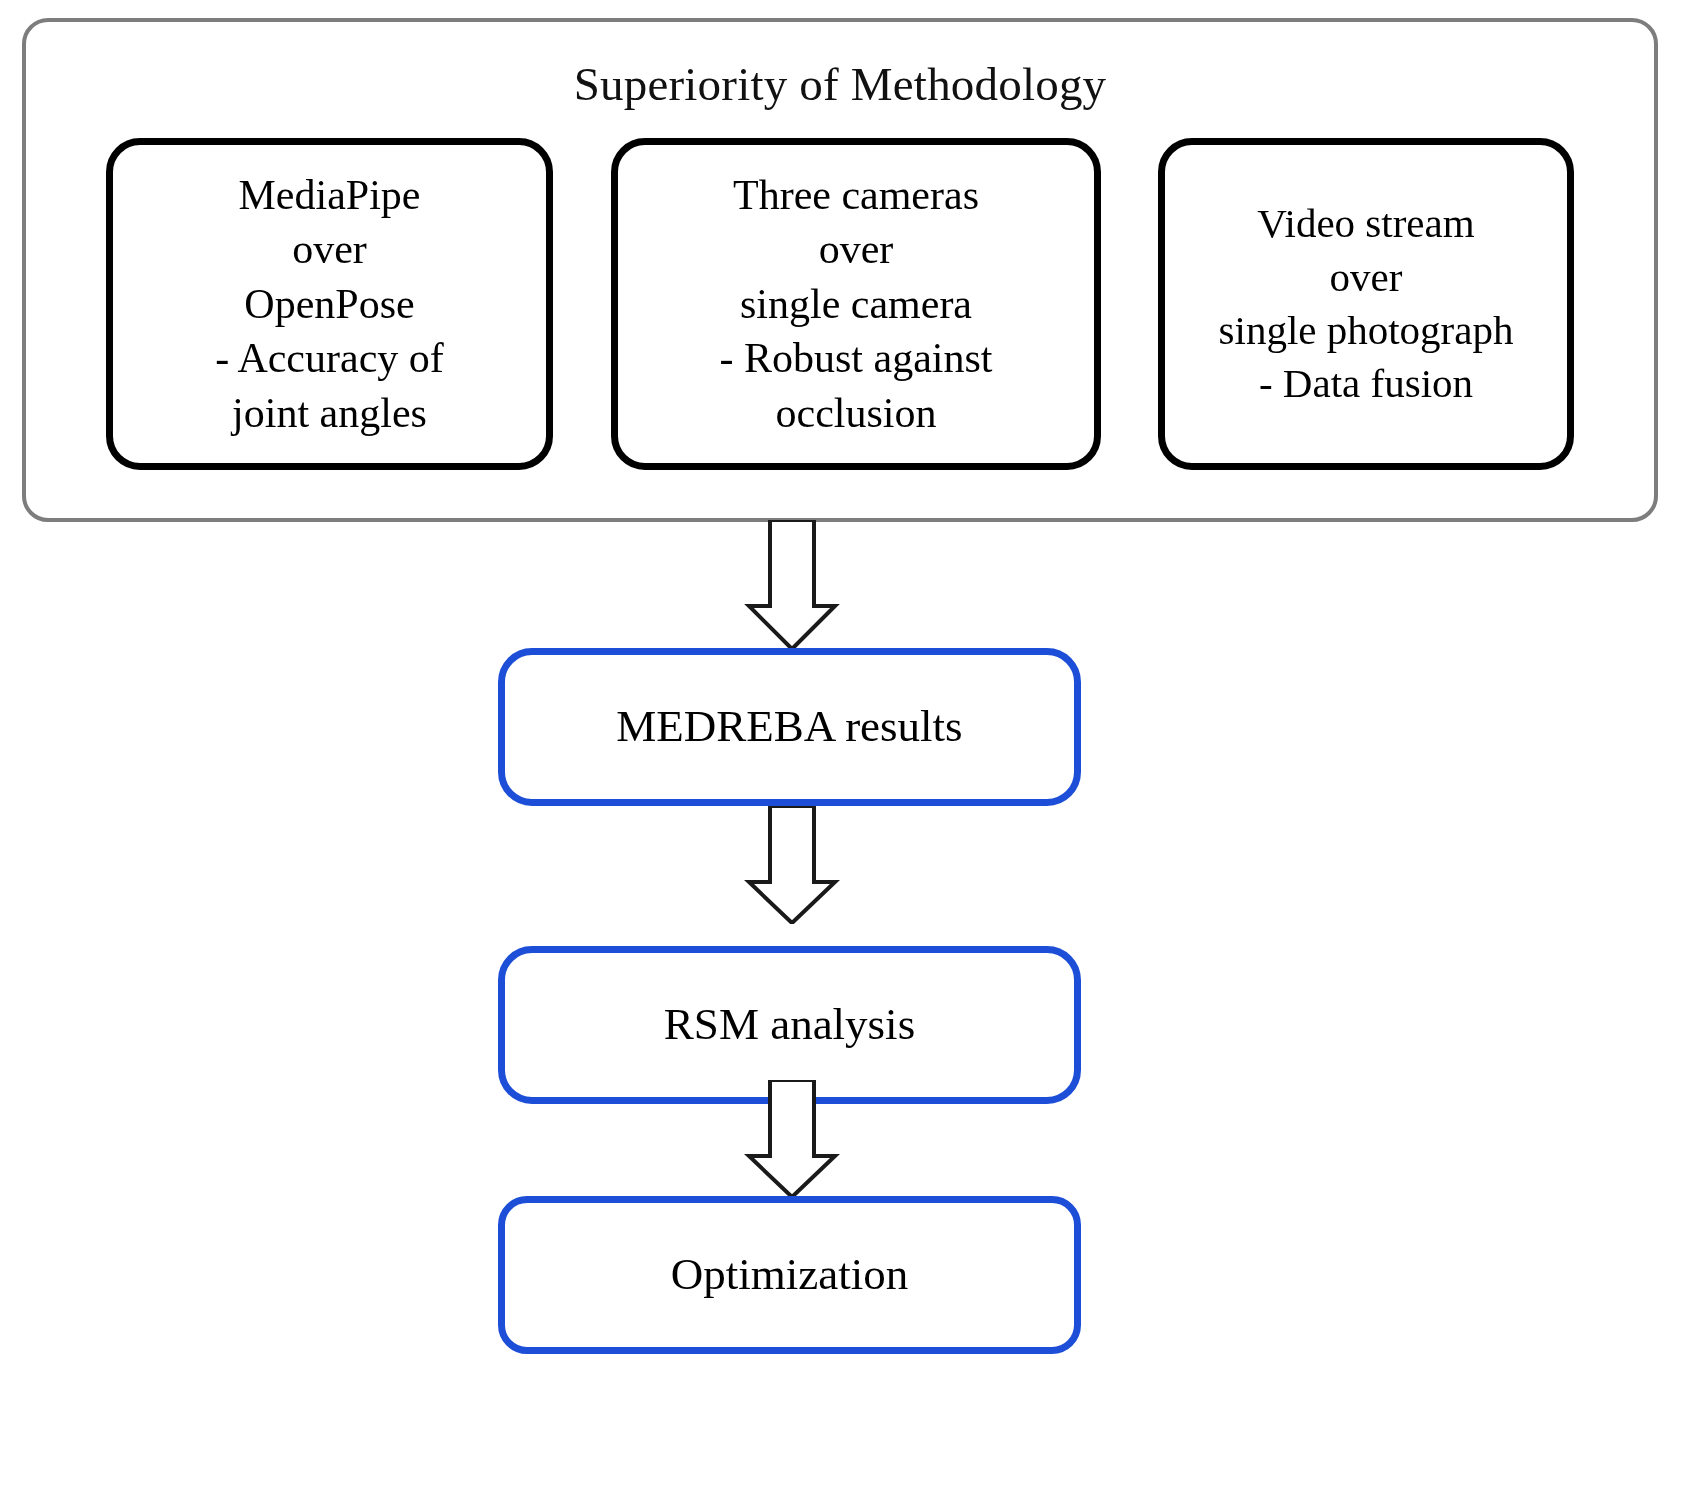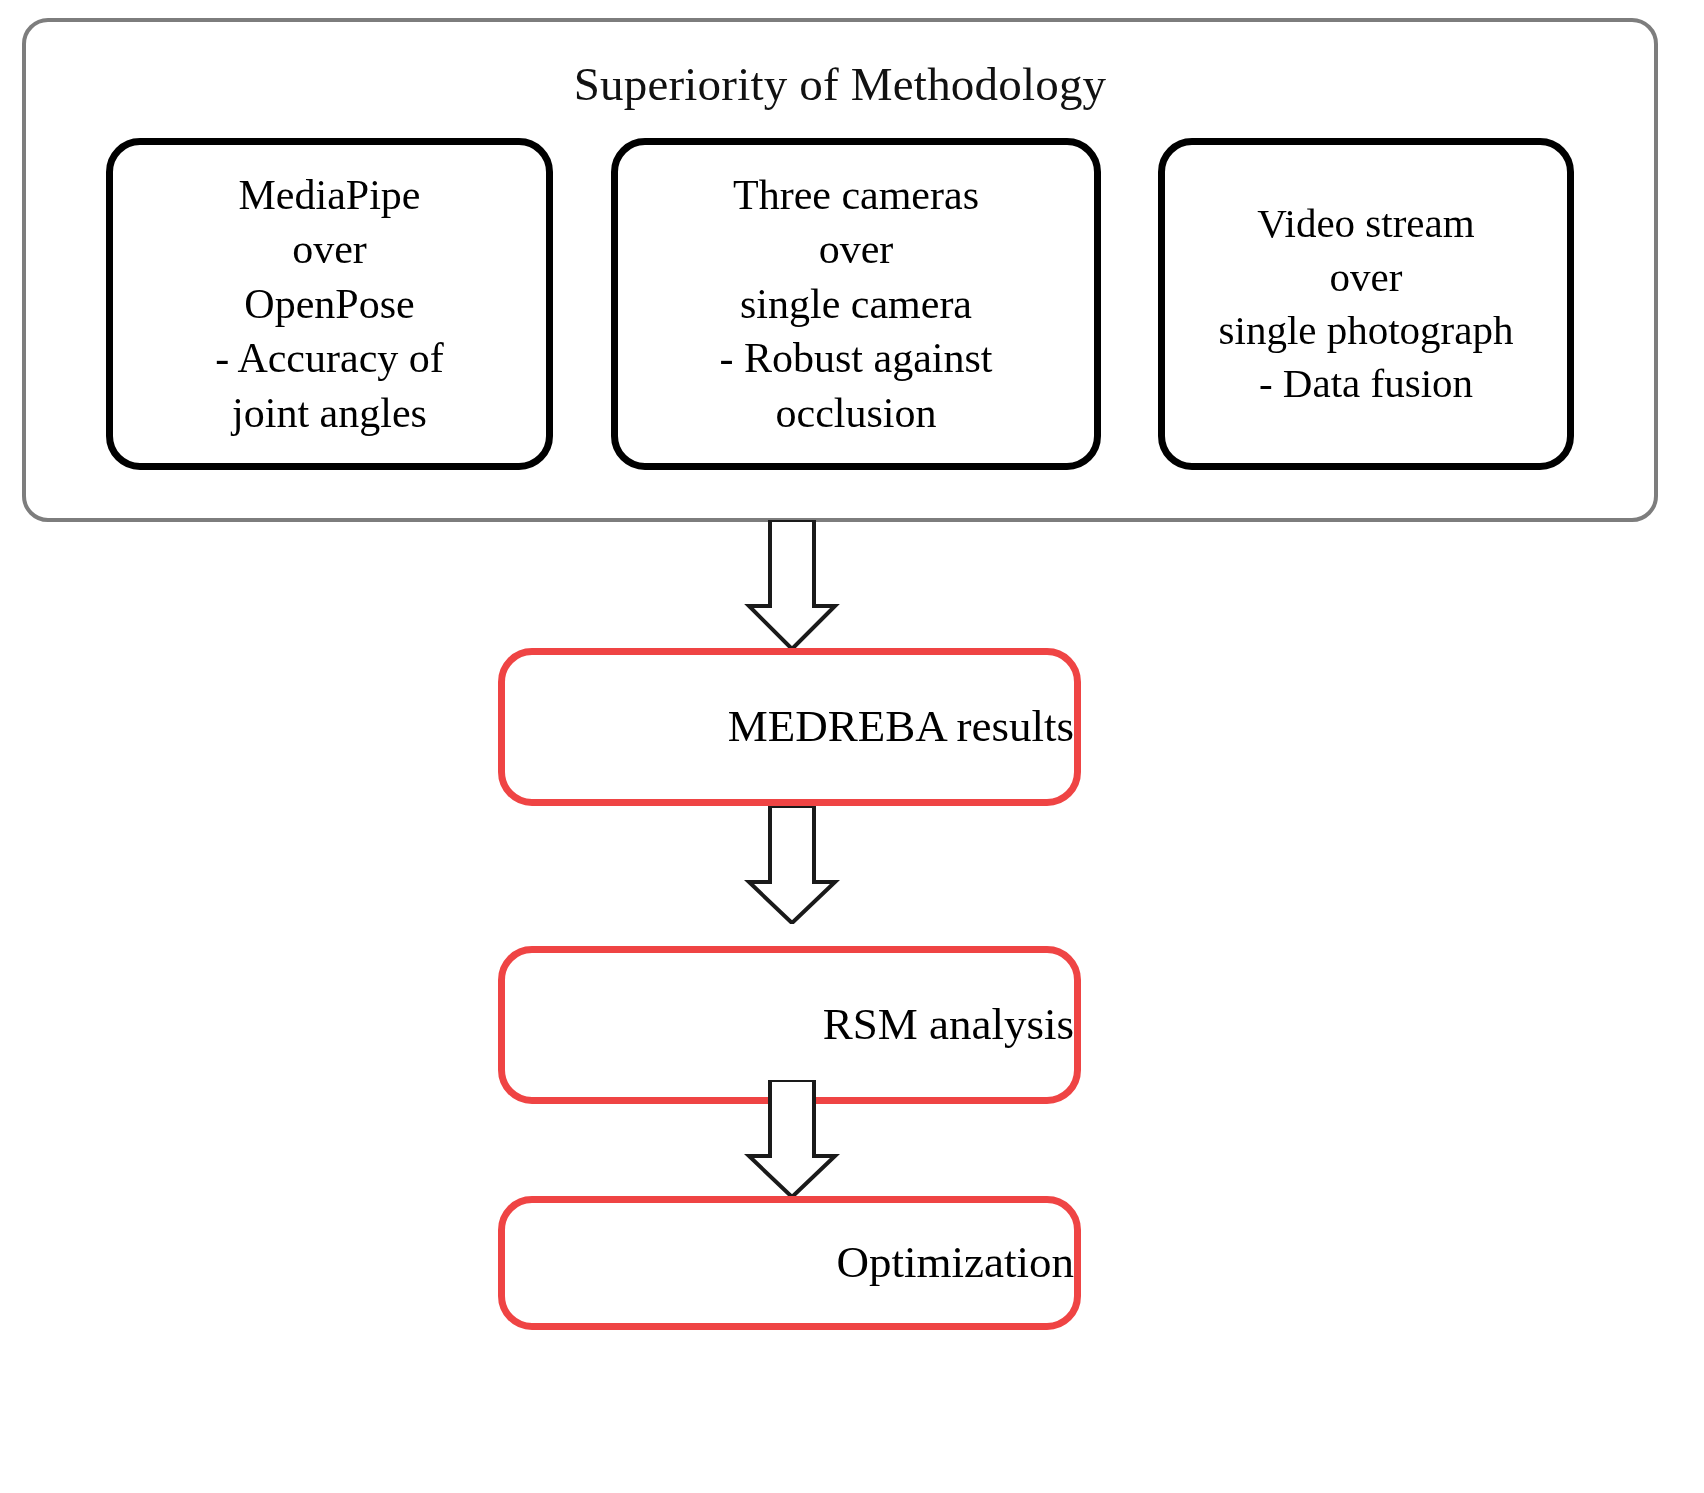--- a/index.html
+++ b/index.html
@@ -81,30 +81,30 @@
     color: #000000;
   }
   .feature-box.b3 .feature-text { font-size: 41px; }
 
   
   .proc-box {
     position: absolute;
     left: 498px;
     width: 583px;
     box-sizing: border-box;
-    border: 7px solid #ef4444;
+    border: 7px solid #1d4ed8;
     border-radius: 34px;
     background: #ffffff;
     display: flex;
     align-items: center;
-    justify-content: flex-end;
+    justify-content: center;
   }
   .proc-box.p1 { top: 648px;  height: 158px; }
   .proc-box.p2 { top: 922px;  height: 158px; margin-top: 24px; }
-  .proc-box.p3 { top: 1196px; height: 134px; }
+  .proc-box.p3 { top: 1196px; height: 158px; border-radius: 29px; }
 
   .proc-text {
     font-size: 45px;
     line-height: 1.1;
     text-align: center;
     white-space: nowrap;
     color: #000000;
   }
 
   

